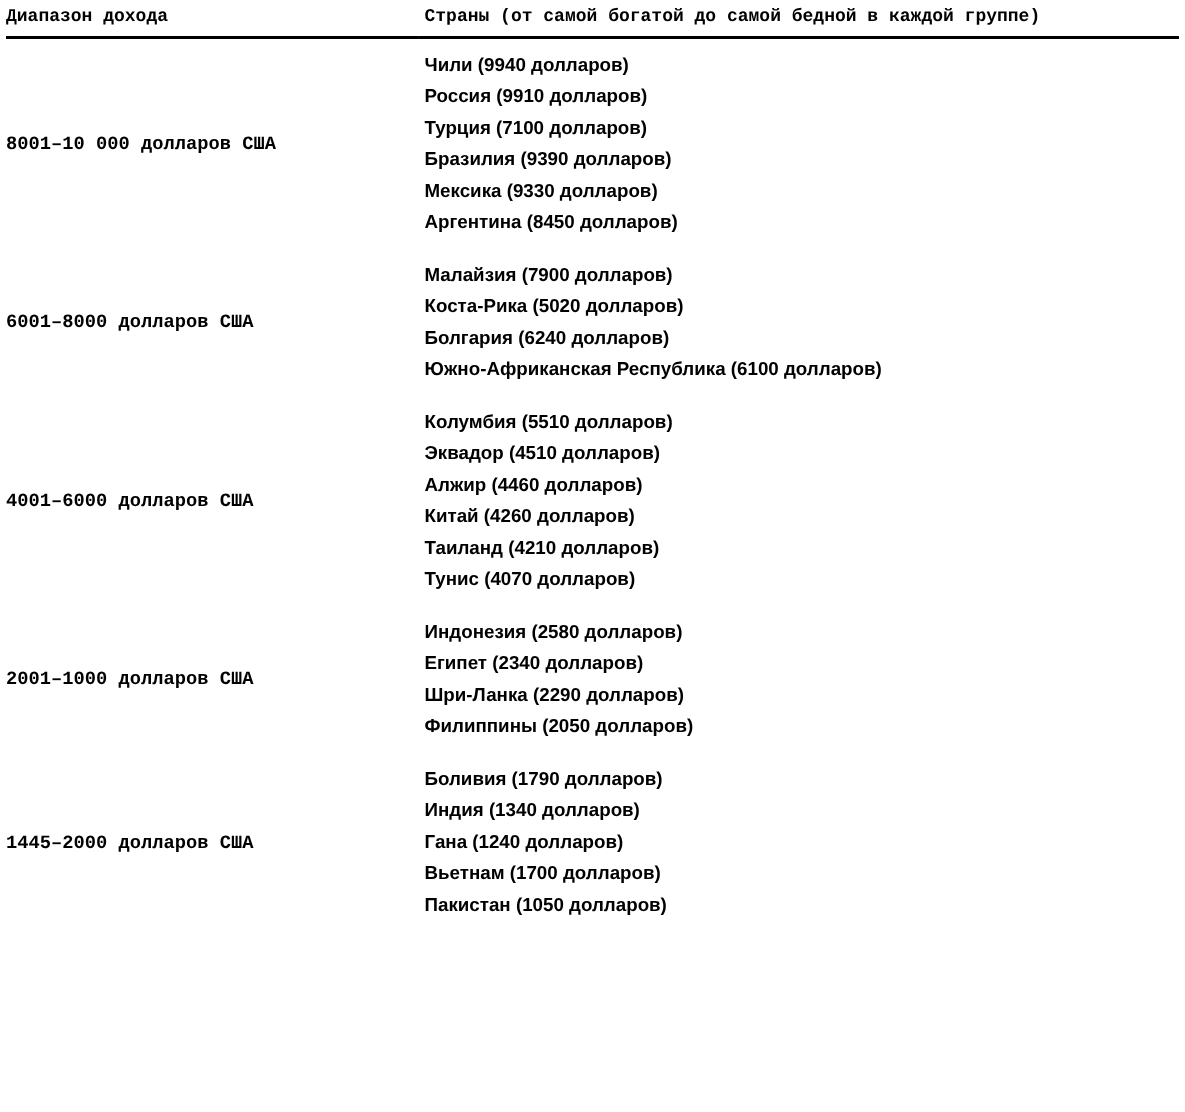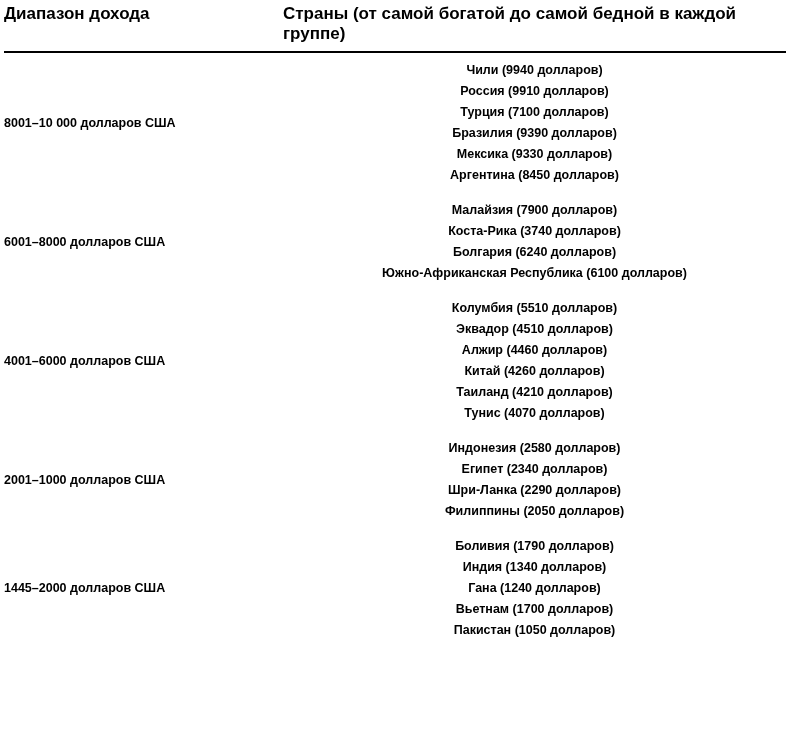--- a/index.html
+++ b/index.html
@@ -29,53 +29,54 @@
   }
   table.income-table col.c1 { width: 275px; }
   table.income-table col.c2 { width: 507px; }
   .rule-bottom {
     border-bottom: 2.5px solid #000;
   }
 
   thead th {
     text-align: left;
     font-weight: bold;
-    font-size: 17px;
+    font-size: 12px;
     padding: 4px 0 6px 0;
     vertical-align: top;
     line-height: 1.2;
+    font-family: Liberation Mono, monospace;
   }
   thead th.c2cell {
     padding-left: 4px;
     margin-top: 11px;
   }
 
   tbody td {
     vertical-align: middle;
     padding: 0;
     font-weight: bold;
     font-size: 12.5px;
     line-height: 1.0;
   }
   tbody td.range {
     padding-right: 8px;
     white-space: nowrap;
+    font-family: Liberation Mono, monospace;
   }
   tbody td.countries {
     padding-left: 4px;
   }
   .country-list {
     margin: 0;
     padding: 0;
     list-style: none;
   }
   .country-list li {
     line-height: 21px;
     white-space: nowrap;
-    text-align: center;
   }
   tr.group > td {
     padding-top: 7px;
     padding-bottom: 7px;
   }
   tr.group.single > td {
     padding-top: 5px;
     padding-bottom: 5px;
   }
 </style>
@@ -106,21 +107,21 @@
               <li>Мексика (9330 долларов)</li>
               <li>Аргентина (8450 долларов)</li>
             </ul>
           </td>
         </tr>
         <tr class="group">
           <td class="range">6001–8000 долларов США</td>
           <td class="countries">
             <ul class="country-list">
               <li>Малайзия (7900 долларов)</li>
-              <li>Коста-Рика (3740 долларов)</li>
+              <li>Коста-Рика (5020 долларов)</li>
               <li>Болгария (6240 долларов)</li>
               <li>Южно-Африканская Республика (6100 долларов)</li>
             </ul>
           </td>
         </tr>
         <tr class="group">
           <td class="range">4001–6000 долларов США</td>
           <td class="countries">
             <ul class="country-list">
               <li>Колумбия (5510 долларов)</li>

